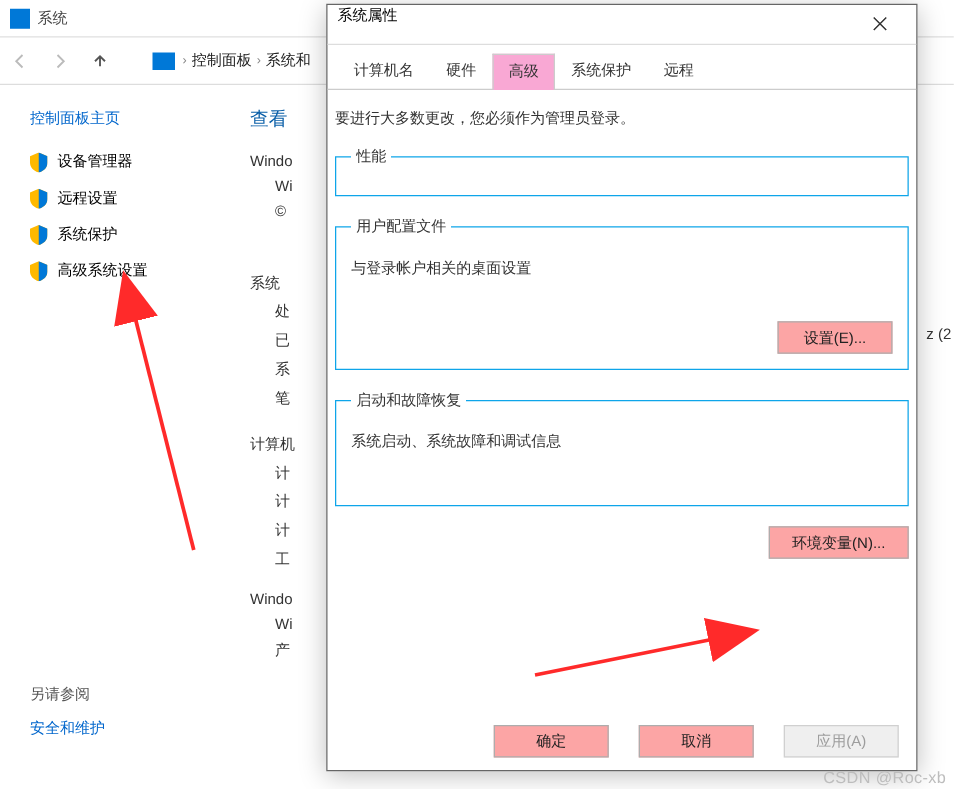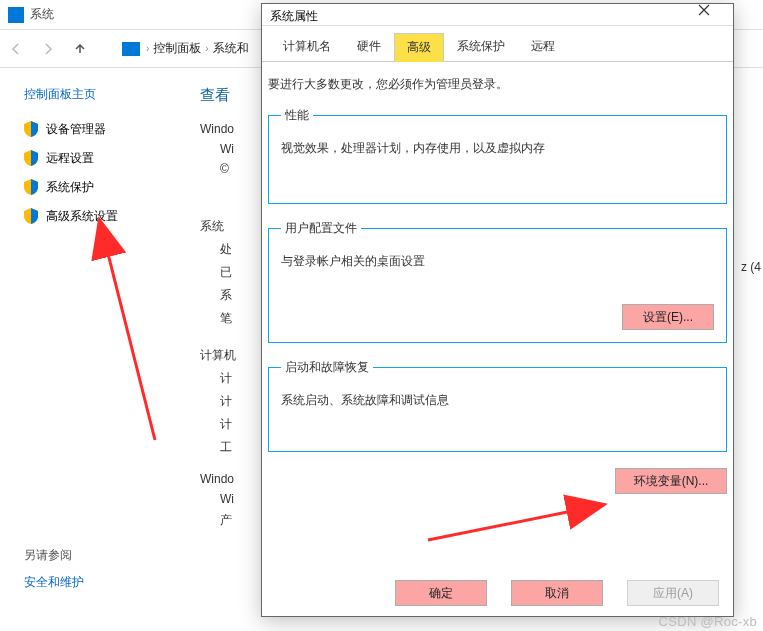--- a/index.html
+++ b/index.html
@@ -12,37 +12,37 @@
   .bg-toolbar{height:38px;border-bottom:1px solid #ddd;display:flex;align-items:center}
   .nav-btn{width:28px;height:28px;display:flex;align-items:center;justify-content:center;color:#bbb;margin:0 2px}
   .nav-btn.enabled{color:#555}
   .addr{flex:1;display:flex;align-items:center;padding:0 6px;margin-left:20px}
   .addr .pc-icon{width:18px;height:14px;background:#0078d7;margin-right:6px}
   .addr .crumb{color:#222;padding:0 4px}
   .addr .sep{color:#888;font-size:10px}
   .bg-body{display:flex;position:absolute;left:0;right:0;top:68px;bottom:0}
   .leftpane{width:190px;padding:18px 10px 10px 24px}
   .cp-home{color:#0066cc;margin-bottom:18px}
-  .side-link{display:flex;align-items:flex-start;margin-bottom:12px;color:#0066cc;cursor:pointer}
+  .side-link{display:flex;align-items:flex-end;margin-bottom:12px;color:#0066cc;cursor:pointer}
   .shield{width:14px;height:16px;margin-right:8px}
   .shield svg{display:block}
   .seealso{position:absolute;left:24px;bottom:40px}
   .seealso .hdr{color:#555;margin-bottom:10px}
   .rightpane{flex:1;padding:18px 10px}
   .rightpane h2{color:#0a5fa8;font-size:15px;font-weight:normal;margin-bottom:14px}
   .rgroup{margin-bottom:10px}
   .rline{color:#333;padding:3px 0 3px 20px}
   
   .dlg{position:absolute;left:261px;top:3px;width:473px;height:614px;background:#fff;border:1px solid #666;box-shadow:0 4px 20px rgba(0,0,0,.25)}
-  .dlg-title{height:22px;display:flex;align-items:flex-end;border-bottom:1px solid #ddd;padding:0 8px}
+  .dlg-title{height:32px;display:flex;align-items:flex-start;border-bottom:1px solid #ddd;padding:0 8px}
   .dlg-title span{flex:1}
   .dlg-close{width:42px;height:30px;display:flex;align-items:center;justify-content:center;font-size:14px;color:#333}
   .tabs{display:flex;padding:6px 8px 0 8px;border-bottom:1px solid #ccc}
   .tab{padding:5px 12px 6px;border:1px solid transparent;border-bottom:none;color:#333;cursor:pointer}
-  .tab.active{border-color:#ccc;background:#fde047;position:relative;top:1px}
+  .tab.active{border-color:#ccc;background:#f9a8d4;position:relative;top:1px}
   .dlg-body{padding:14px 6px}
   .intro{margin-bottom:14px;color:#333}
   fieldset{border:1px solid #0ea5e9;padding:10px 12px 12px;margin-bottom:16px}
   legend{padding:0 4px;color:#333}
   .fs-desc{color:#333;margin:6px 0 34px 0}
   .btn-row{display:flex;justify-content:flex-end}
   .btn{min-width:92px;height:26px;border:1px solid #adadad;background:#fca5a5;color:#222;display:flex;align-items:center;justify-content:center;padding:0 12px;cursor:pointer}
   .btn.highlight{border:2px solid #0078d7;background:#fff}
   .btn.disabled{color:#9d9d9d;border-color:#d0d0d0;background:#efefef;cursor:default}
   .env-row{display:flex;justify-content:flex-end;margin:6px 0 2px}
@@ -148,21 +148,21 @@
       <div class="rline">计</div>
       <div class="rline">工</div>
       <div style="height:10px"></div>
       <div class="rline" style="padding-left:0">Windo</div>
       <div class="rline">Wi</div>
       <div class="rline">产</div>
     </div>
   </div>
 </div>
 
-<span class="cutoff">z (4</span>
+<span class="cutoff">z (2</span>
 
 <div class="dlg">
   <div class="dlg-title">
     <span>系统属性</span>
     <div class="dlg-close">
       <svg width="12" height="12">
           <path d="M1 1 L11 11 M11 1 L1 11" stroke="#333" stroke-width="1.2"></path>
         </svg>
     </div>
   </div>
@@ -171,21 +171,20 @@
     <div class="tab">硬件</div>
     <div class="tab active">高级</div>
     <div class="tab">系统保护</div>
     <div class="tab">远程</div>
   </div>
   <div class="dlg-body">
     <div class="intro">要进行大多数更改，您必须作为管理员登录。</div>
 
     <fieldset>
       <legend>性能</legend>
-      <div class="fs-desc">视觉效果，处理器计划，内存使用，以及虚拟内存</div>
     </fieldset>
 
     <fieldset>
       <legend>用户配置文件</legend>
       <div class="fs-desc">与登录帐户相关的桌面设置</div>
       <div class="btn-row">
           <div class="btn">设置(E)...</div>
         </div>
     </fieldset>
 

